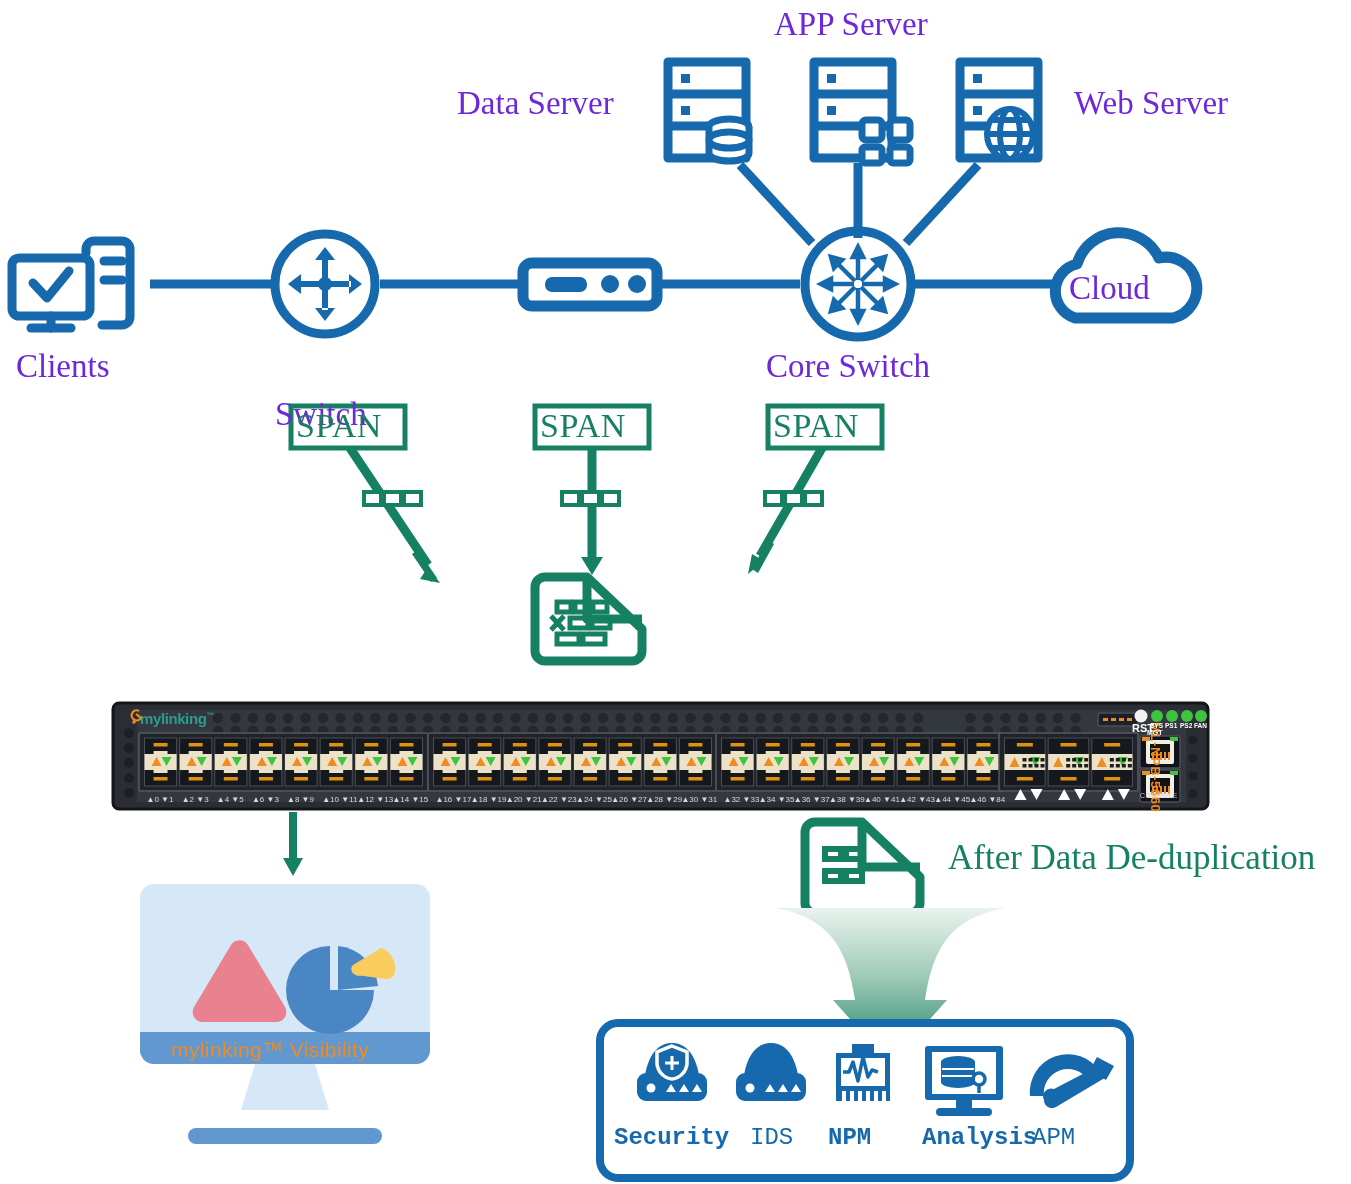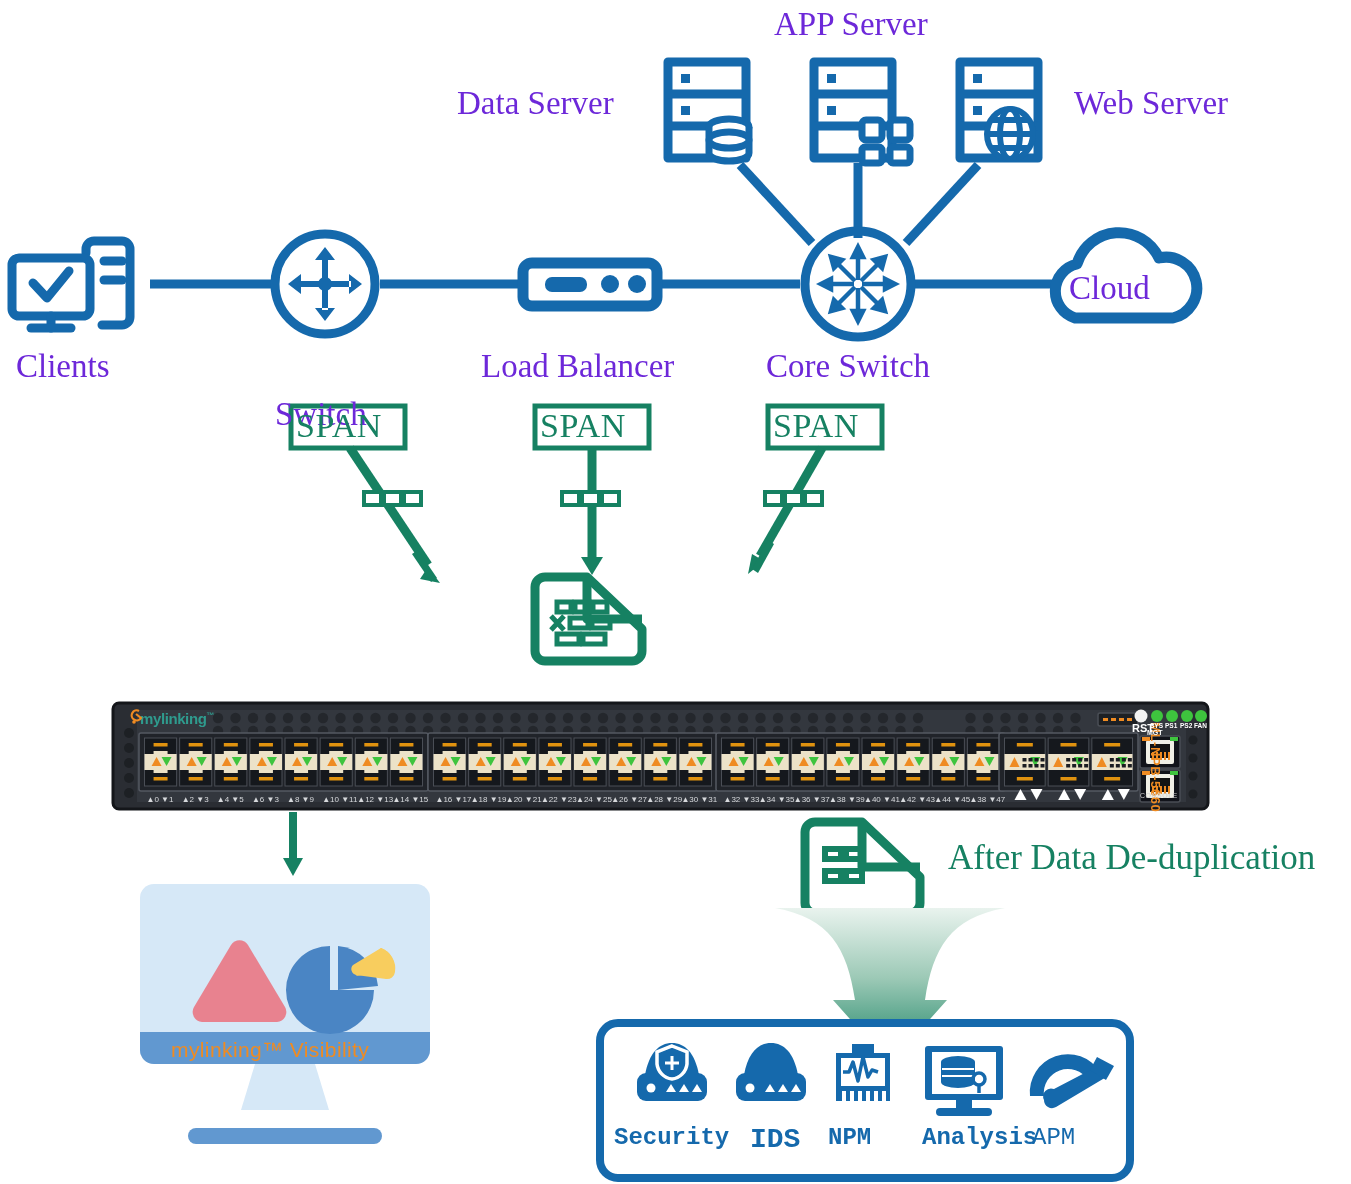--- a/index.html
+++ b/index.html
@@ -718,21 +718,20 @@
       <path d="M1097,1057 l17,9 l-8,14 l-16,-10 z" fill="#1569ac"></path>
     </g>
   </svg>
 
   <div class="lbl blue-lbl" style="left:457px;top:85px;font-size:33px;">Data Server</div>
   <div class="lbl blue-lbl" style="left:774px;top:6px;font-size:33px;">APP Server</div>
   <div class="lbl blue-lbl" style="left:1074px;top:85px;font-size:33px;">Web Server</div>
 
   <div class="lbl blue-lbl" style="left:16px;top:348px;font-size:33px;">Clients</div>
   <div class="lbl blue-lbl" style="left:275px;top:348px;font-size:33px;margin-top:48px;">Switch</div>
-  <div class="lbl blue-lbl" style="left:481px;top:348px;font-size:33px;">Load Balancer</div>
   <div class="lbl blue-lbl" style="left:766px;top:348px;font-size:33px;">Core Switch</div>
   <div class="lbl blue-lbl" style="left:1069px;top:270px;font-size:33px;">Cloud</div>
 
   <div class="lbl green-lbl" style="left:296px;top:407px;font-size:34px;letter-spacing:0.5px;">SPAN</div>
   <div class="lbl green-lbl" style="left:540px;top:407px;font-size:34px;letter-spacing:0.5px;">SPAN</div>
   <div class="lbl green-lbl" style="left:773px;top:407px;font-size:34px;letter-spacing:0.5px;">SPAN</div>
 
   <div class="lbl green-lbl" style="left:948px;top:838px;font-size:35px;">After Data De-duplication</div>
 
   <div class="lbl" style="left:140px;top:710px;font-size:15px;color:#2f9b8e;font-family:'Liberation Sans',sans-serif;font-weight:bold;letter-spacing:-0.4px;">
@@ -755,21 +754,21 @@
       <div class="lbl" style="left: 1150px; top: 722px; font-size: 6.5px; color: rgb(255, 255, 255); font-family: &quot;Liberation Sans&quot;, sans-serif; font-weight: bold;">SYS</div>
       <div class="lbl" style="left: 1165px; top: 722px; font-size: 6.5px; color: rgb(255, 255, 255); font-family: &quot;Liberation Sans&quot;, sans-serif; font-weight: bold;">PS1</div>
       <div class="lbl" style="left: 1180px; top: 722px; font-size: 6.5px; color: rgb(255, 255, 255); font-family: &quot;Liberation Sans&quot;, sans-serif; font-weight: bold;">PS2</div>
       <div class="lbl" style="left: 1194px; top: 722px; font-size: 6.5px; color: rgb(255, 255, 255); font-family: &quot;Liberation Sans&quot;, sans-serif; font-weight: bold;">FAN</div>
     </div>
 
   <div class="lbl" style="left:171px;top:1038px;font-size:21px;color:#ef8b22;font-family:'Liberation Sans',sans-serif;letter-spacing:0.4px;">mylinking™ Visibility</div>
 
   <div id="toollabels">
       <div class="lbl mono" style="left: 614px; top: 1124px; font-size: 24px; color: rgb(21, 105, 172); font-weight: bold;">Security</div>
-      <div class="lbl mono" style="left: 750px; top: 1124px; font-size: 28px; color: rgb(21, 105, 172); font-weight: bold;">IDS</div>
+      <div class="lbl mono" style="left: 750px; top: 1124px; font-size: 24px; color: rgb(21, 105, 172); font-weight: normal;">IDS</div>
       <div class="lbl mono" style="left: 828px; top: 1124px; font-size: 24px; color: rgb(21, 105, 172); font-weight: bold;">NPM</div>
       <div class="lbl mono" style="left: 922px; top: 1124px; font-size: 24px; color: rgb(21, 105, 172); font-weight: bold;">Analysis</div>
       <div class="lbl mono" style="left: 1032px; top: 1124px; font-size: 24px; color: rgb(21, 105, 172); font-weight: normal; text-align: right;">APM</div>
     </div>
 
   <div id="portlabels">
       <div class="lbl" style="left: 146.5px; top: 795px; font-size: 8px; color: rgb(215, 217, 220); font-family: &quot;Liberation Sans&quot;, sans-serif;">▲0  ▼1</div>
       <div class="lbl" style="left: 181.625px; top: 795px; font-size: 8px; color: rgb(215, 217, 220); font-family: &quot;Liberation Sans&quot;, sans-serif;">▲2  ▼3</div>
       <div class="lbl" style="left: 216.75px; top: 795px; font-size: 8px; color: rgb(215, 217, 220); font-family: &quot;Liberation Sans&quot;, sans-serif;">▲4  ▼5</div>
       <div class="lbl" style="left: 251.875px; top: 795px; font-size: 8px; color: rgb(215, 217, 220); font-family: &quot;Liberation Sans&quot;, sans-serif;">▲6  ▼3</div>
@@ -785,16 +784,16 @@
       <div class="lbl" style="left: 611.125px; top: 795px; font-size: 8px; color: rgb(215, 217, 220); font-family: &quot;Liberation Sans&quot;, sans-serif;">▲26  ▼27</div>
       <div class="lbl" style="left: 646.25px; top: 795px; font-size: 8px; color: rgb(215, 217, 220); font-family: &quot;Liberation Sans&quot;, sans-serif;">▲28  ▼29</div>
       <div class="lbl" style="left: 681.375px; top: 795px; font-size: 8px; color: rgb(215, 217, 220); font-family: &quot;Liberation Sans&quot;, sans-serif;">▲30  ▼31</div>
       <div class="lbl" style="left: 723.5px; top: 795px; font-size: 8px; color: rgb(215, 217, 220); font-family: &quot;Liberation Sans&quot;, sans-serif;">▲32  ▼33</div>
       <div class="lbl" style="left: 758.625px; top: 795px; font-size: 8px; color: rgb(215, 217, 220); font-family: &quot;Liberation Sans&quot;, sans-serif;">▲34  ▼35</div>
       <div class="lbl" style="left: 793.75px; top: 795px; font-size: 8px; color: rgb(215, 217, 220); font-family: &quot;Liberation Sans&quot;, sans-serif;">▲36  ▼37</div>
       <div class="lbl" style="left: 828.875px; top: 795px; font-size: 8px; color: rgb(215, 217, 220); font-family: &quot;Liberation Sans&quot;, sans-serif;">▲38  ▼39</div>
       <div class="lbl" style="left: 864px; top: 795px; font-size: 8px; color: rgb(215, 217, 220); font-family: &quot;Liberation Sans&quot;, sans-serif;">▲40  ▼41</div>
       <div class="lbl" style="left: 899.125px; top: 795px; font-size: 8px; color: rgb(215, 217, 220); font-family: &quot;Liberation Sans&quot;, sans-serif;">▲42  ▼43</div>
       <div class="lbl" style="left: 934.25px; top: 795px; font-size: 8px; color: rgb(215, 217, 220); font-family: &quot;Liberation Sans&quot;, sans-serif;">▲44  ▼45</div>
-      <div class="lbl" style="left: 969.375px; top: 795px; font-size: 8px; color: rgb(215, 217, 220); font-family: &quot;Liberation Sans&quot;, sans-serif;">▲38  ▼47</div>
+      <div class="lbl" style="left: 969.375px; top: 795px; font-size: 8px; color: rgb(215, 217, 220); font-family: &quot;Liberation Sans&quot;, sans-serif;">▲46  ▼84</div>
     </div>
 
 </div>
 
 </body></html>

